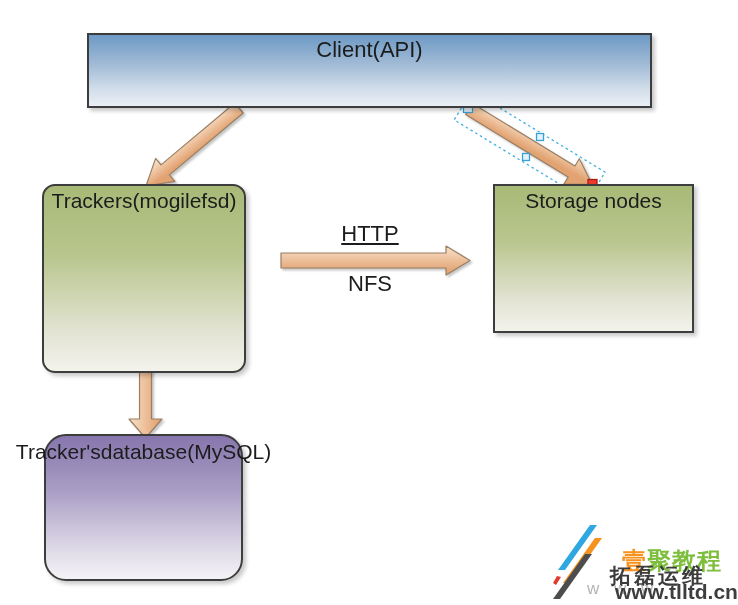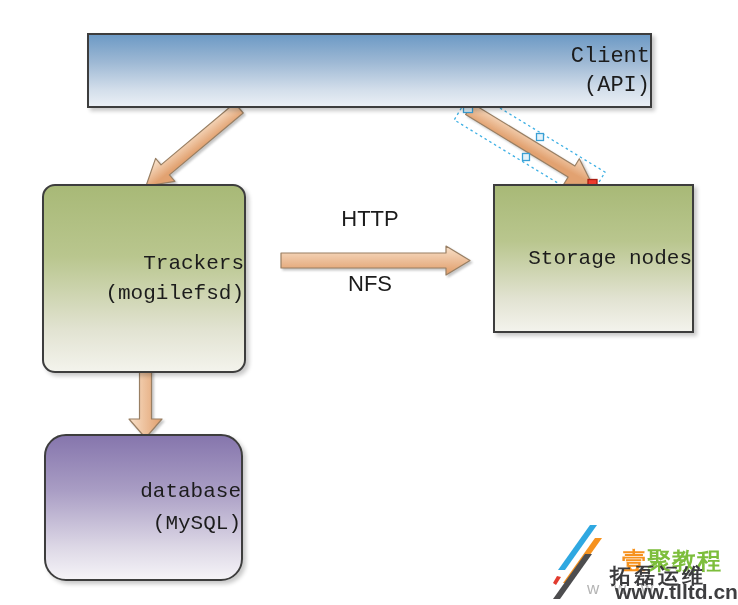--- a/index.html
+++ b/index.html
@@ -3,22 +3,22 @@
 <meta charset="utf-8">
 <style>
   html,body{margin:0;padding:0;background:#ffffff;}
   .canvas{
     position:relative;width:738px;height:605px;background:#ffffff;overflow:hidden;
     font-family:"Liberation Sans",sans-serif;color:#1c1c1c;
   }
   
   .node{
     position:absolute;box-sizing:border-box;border:2px solid #3d3d3d;
-    display:flex;flex-direction:column;align-items:flex-end;justify-content:center;
-    text-align:center;box-shadow:3px 3px 4px rgba(0,0,0,0.22);font-family:Liberation Mono, monospace;
+    display:flex;flex-direction:row;align-items:flex-start;justify-content:center;
+    text-align:center;box-shadow:3px 3px 4px rgba(0,0,0,0.22);
   }
   .node .t{font-size:21px;line-height:30px;}
   .node-client{
     left:87px;top:33px;width:565px;height:75px;
     background:linear-gradient(180deg,#6d9ac5 0%,#9db8d4 38%,#d4dfeb 78%,#eaeff5 100%);
   }
   .node-client .t{font-size:22px;line-height:29px;}
   .node-trackers{
     left:42px;top:184px;width:204px;height:189px;
     background:linear-gradient(180deg,#a8b977 0%,#b9c68e 38%,#e2e3d2 78%,#f3f3ec 100%);
@@ -35,21 +35,21 @@
   .node-db .t{line-height:32px;}
   
   .arrow-layer{position:absolute;left:0;top:0;width:738px;height:605px;}
   .arrow{stroke:#997f63;stroke-width:1.2;stroke-linejoin:round;
          filter:drop-shadow(2px 2.5px 1px rgba(110,110,110,0.4));}
   .sel-outline{fill:none;stroke:#3fb0e4;stroke-width:1.3;stroke-dasharray:2.5 3;}
   .handle-blue{fill:#e4f2fa;stroke:#3a9fd4;stroke-width:1.3;}
   .handle-red{fill:#ed3b2e;stroke:#a81d12;stroke-width:1.3;}
   
   .edge-label{position:absolute;width:140px;text-align:center;font-size:22px;}
-  .edge-http{left:300px;top:206px;}
+  .edge-http{left:300px;top:221px;text-decoration:underline;}
   .edge-nfs{left:300px;top:271px;}
   
   .watermark{position:absolute;left:553px;top:523px;width:185px;height:82px;}
   .wm-stripes{position:absolute;left:0;top:0;}
   .wm-cn{position:absolute;left:49px;top:22px;font-size:24px;font-weight:bold;
          letter-spacing:1px;white-space:nowrap;margin-left:20px;}
   .wm-cn .c1{color:#f6921e;}
   .wm-cn .c2{color:#7dbe3c;}
   .wm-cn2{position:absolute;left:57px;top:39px;font-size:21px;font-weight:bold;
           letter-spacing:3px;color:#3b3b3d;white-space:nowrap;}
@@ -105,20 +105,21 @@
   <div class="node node-trackers">
     <div class="t">Trackers</div>
     <div class="t">(mogilefsd)</div>
   </div>
 
   <div class="node node-storage">
     <div class="t">Storage nodes</div>
   </div>
 
   <div class="node node-db">
+    <div class="t">Tracker's</div>
     <div class="t">database</div>
     <div class="t">(MySQL)</div>
   </div>
 
   <div class="edge-label edge-http">HTTP</div>
   <div class="edge-label edge-nfs">NFS</div>
 
   <div class="watermark">
     <svg class="wm-stripes" width="60" height="80" viewBox="0 0 60 80">
       <polygon points="5,47 37,2 44,2 12,47" fill="#2fa8e1"></polygon>

